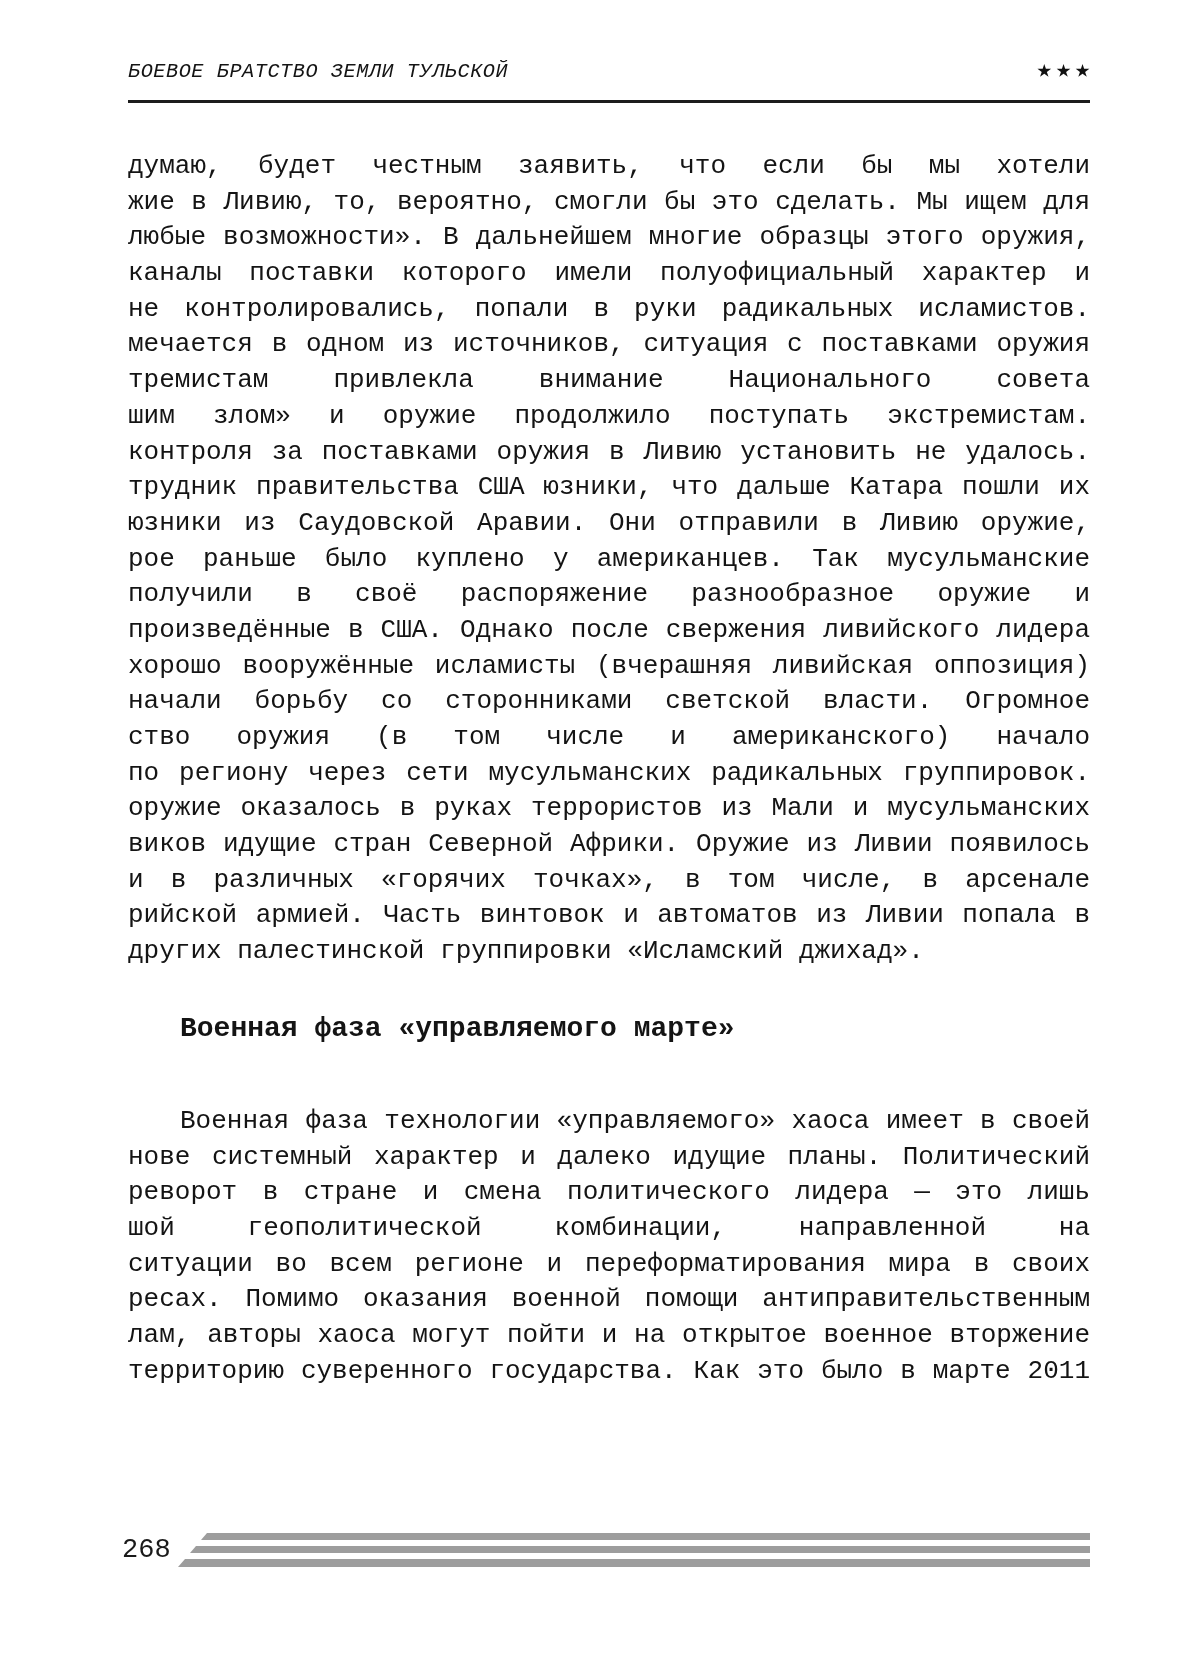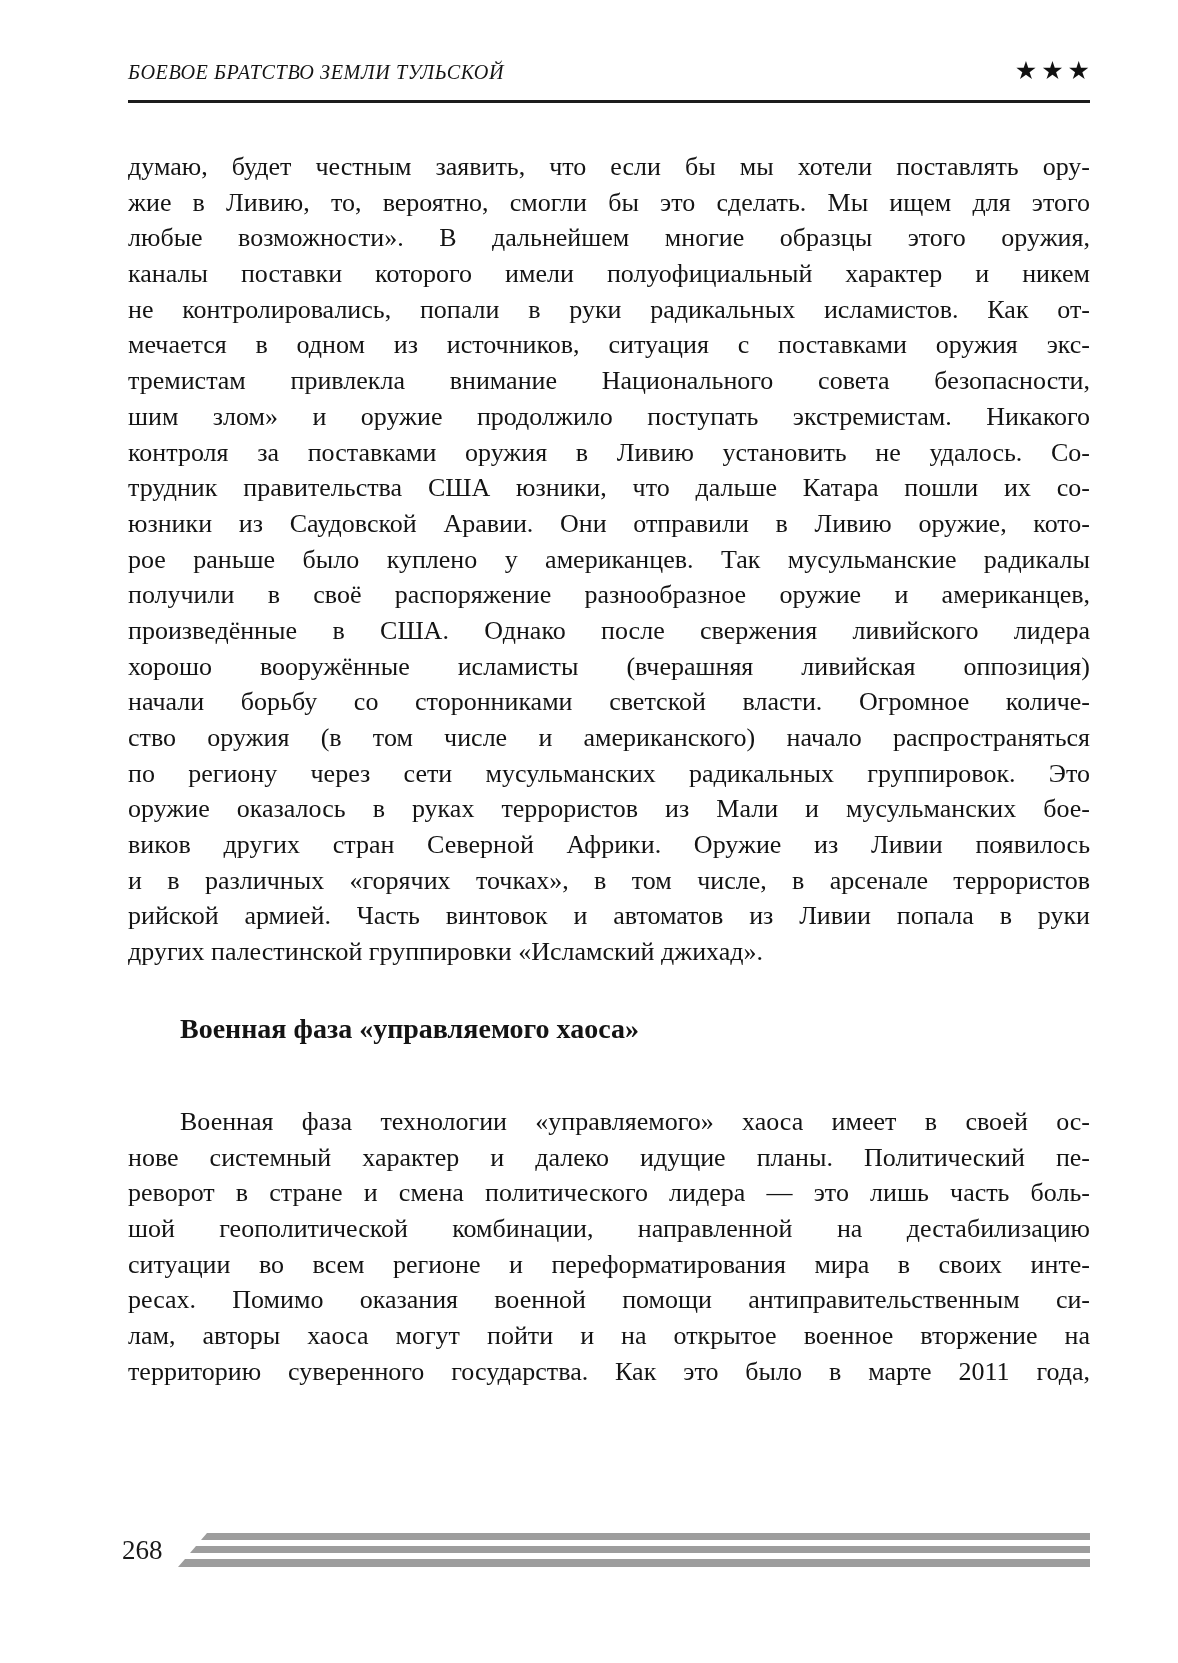--- a/index.html
+++ b/index.html
@@ -1,21 +1,21 @@
 <!DOCTYPE html>
 <html lang="ru"><head>
 <meta charset="utf-8">
 <style>
   html, body { margin: 0; padding: 0; background: #ffffff; }
   .page {
     position: relative;
     width: 1178px;
     height: 1663px;
     background: #ffffff;
-    font-family: Liberation Serif, serif;
+    font-family: Liberation Mono, monospace;
     color: #141414;
     overflow: hidden;
   }
 
   
   .running-head {
     position: absolute;
     left: 128px;
     width: 962px;
     top: 58px;
@@ -129,26 +129,26 @@
         <div class="line">трудник правительства США юзники, что дальше Катара пошли их со-</div>
         <div class="line">юзники из Саудовской Аравии. Они отправили в Ливию оружие, кото-</div>
         <div class="line">рое раньше было куплено у американцев. Так мусульманские радикалы</div>
         <div class="line">получили в своё распоряжение разнообразное оружие и американцев,</div>
         <div class="line">произведённые в США. Однако после свержения ливийского лидера</div>
         <div class="line">хорошо вооружённые исламисты (вчерашняя ливийская оппозиция)</div>
         <div class="line">начали борьбу со сторонниками светской власти. Огромное количе-</div>
         <div class="line">ство оружия (в том числе и американского) начало распространяться</div>
         <div class="line">по региону через сети мусульманских радикальных группировок. Это</div>
         <div class="line">оружие оказалось в руках террористов из Мали и мусульманских бое-</div>
-        <div class="line">виков других стран Северной Африки. Оружие из Ливии появилось</div>
+        <div class="line">виков идущие стран Северной Африки. Оружие из Ливии появилось</div>
         <div class="line">и в различных «горячих точках», в том числе, в арсенале террористов</div>
         <div class="line">рийской армией. Часть винтовок и автоматов из Ливии попала в руки</div>
         <div class="line no-just">других палестинской группировки «Исламский джихад».</div>
       </div>
-      <div class="section-heading">Военная фаза «управляемого хаоса»</div>
+      <div class="section-heading">Военная фаза «управляемого марте»</div>
       <div class="paragraph">
         <div class="line indent">Военная фаза технологии «управляемого» хаоса имеет в своей ос-</div>
         <div class="line">нове системный характер и далеко идущие планы. Политический пе-</div>
         <div class="line">реворот в стране и смена политического лидера — это лишь часть боль-</div>
         <div class="line">шой геополитической комбинации, направленной на дестабилизацию</div>
         <div class="line">ситуации во всем регионе и переформатирования мира в своих инте-</div>
         <div class="line">ресах. Помимо оказания военной помощи антиправительственным си-</div>
         <div class="line">лам, авторы хаоса могут пойти и на открытое военное вторжение на</div>
         <div class="line">территорию суверенного государства. Как это было в марте 2011 года,</div>
       </div>

